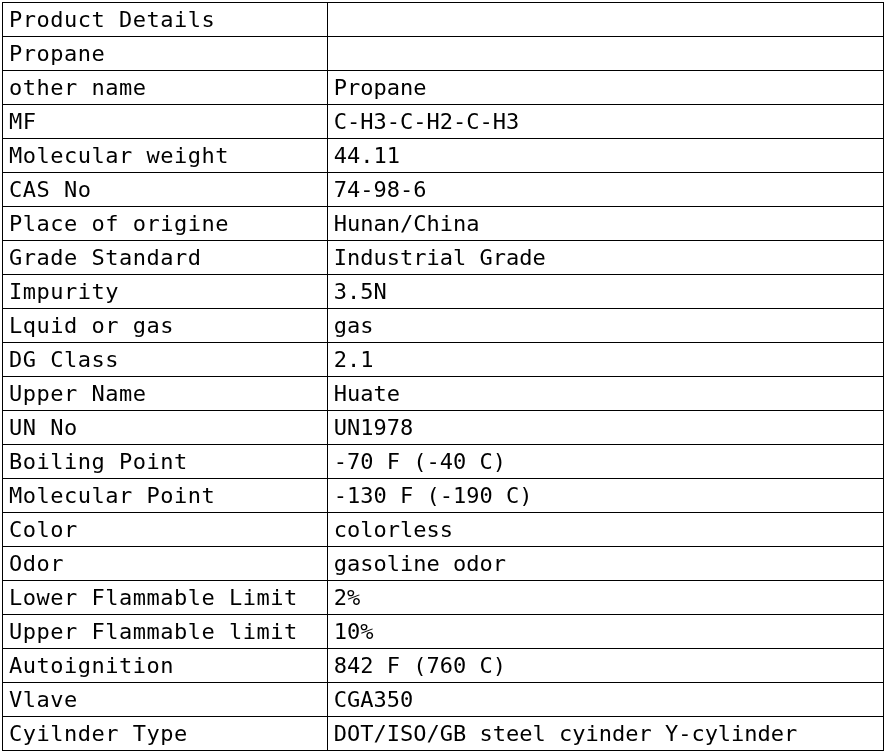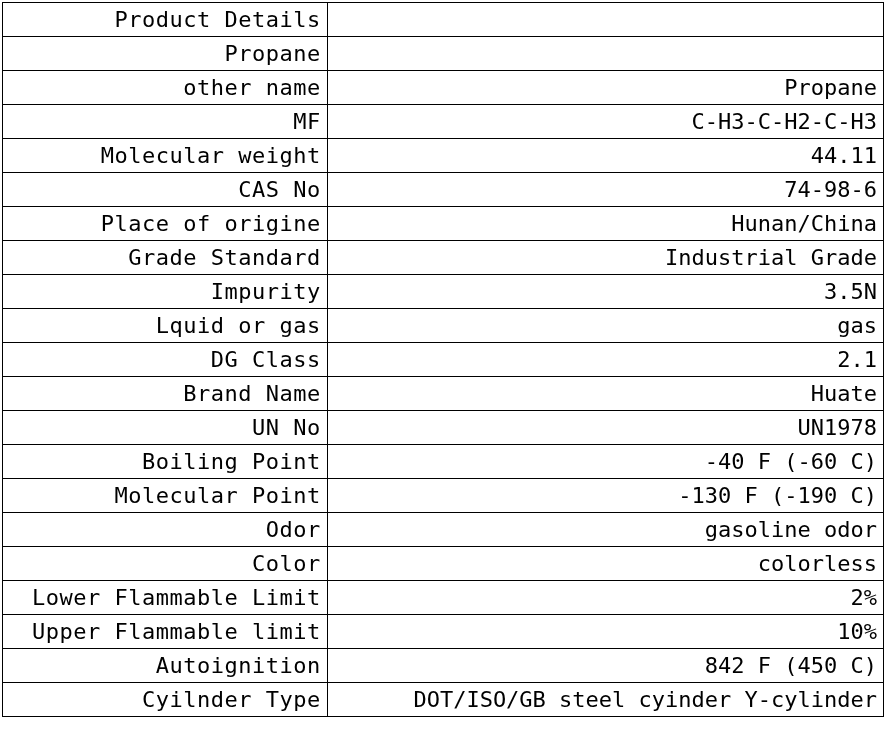--- a/index.html
+++ b/index.html
@@ -17,21 +17,20 @@
     table {
       border-collapse: collapse;
       width: 882px;
     }
     td {
       border: 1px solid #000;
       padding: 3px 6px;
       height: 34px;
       vertical-align: middle;
       white-space: nowrap;
-      text-align: right;
     }
     td.label-col {
       width: 325px;
       letter-spacing: 0.5px;
     }
     td.value-col {
       width: 557px;
     }
   </style>
 </head>
@@ -77,53 +76,57 @@
     </tr>
     <tr>
       <td class="label-col">Lquid or gas</td>
       <td class="value-col">gas</td>
     </tr>
     <tr>
       <td class="label-col">DG Class</td>
       <td class="value-col">2.1</td>
     </tr>
     <tr>
-      <td class="label-col">Brand Name</td>
+      <td class="label-col">Upper Name</td>
       <td class="value-col">Huate</td>
     </tr>
     <tr>
       <td class="label-col">UN No</td>
       <td class="value-col"> UN1978</td>
     </tr>
     <tr>
       <td class="label-col">Boiling Point</td>
-      <td class="value-col"> -40 F (-60 C)</td>
+      <td class="value-col"> -70 F (-40 C)</td>
     </tr>
     <tr>
       <td class="label-col">Molecular Point</td>
       <td class="value-col">-130 F (-190 C)</td>
     </tr>
     <tr>
+      <td class="label-col">Color</td>
+      <td class="value-col"> colorless</td>
+    </tr>
+    <tr>
       <td class="label-col">Odor</td>
       <td class="value-col">gasoline odor</td>
-    </tr>
-    <tr>
-      <td class="label-col">Color</td>
-      <td class="value-col"> colorless</td>
     </tr>
     <tr>
       <td class="label-col">Lower Flammable Limit</td>
       <td class="value-col">2%</td>
     </tr>
     <tr>
       <td class="label-col">Upper Flammable limit</td>
       <td class="value-col">10%</td>
     </tr>
     <tr>
       <td class="label-col">Autoignition</td>
-      <td class="value-col"> 842 F (450 C)</td>
+      <td class="value-col"> 842 F (760 C)</td>
+    </tr>
+    <tr>
+      <td class="label-col">Vlave</td>
+      <td class="value-col">CGA350</td>
     </tr>
     <tr>
       <td class="label-col">Cyilnder Type</td>
       <td class="value-col">DOT/ISO/GB steel cyinder  Y-cylinder</td>
     </tr>
   </tbody>
 </table>
 
 </body></html>

